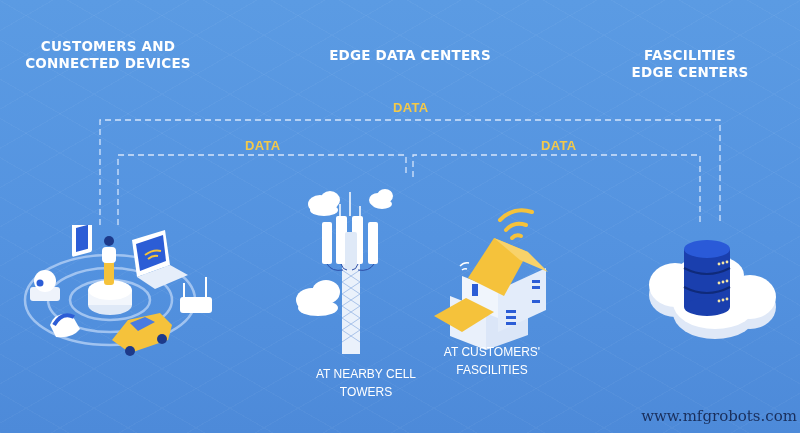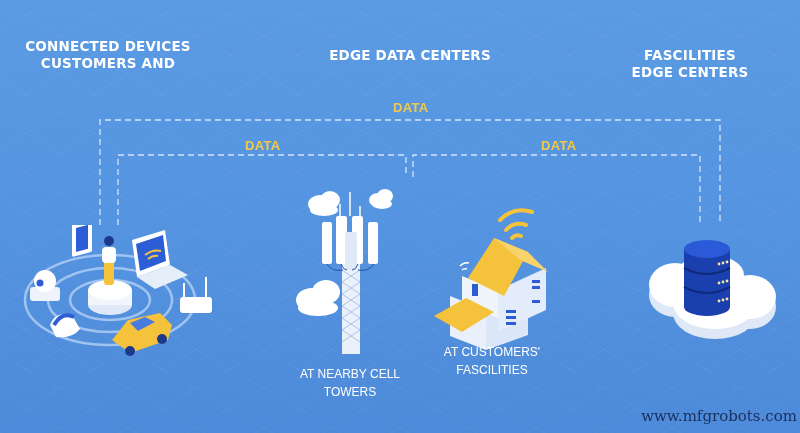--- a/index.html
+++ b/index.html
@@ -36,22 +36,22 @@
   }
   svg.lines { position:absolute; left:0; top:0; }
   .illus { position:absolute; }
 </style>
 </head>
 <body>
 
 <div class="grid"></div>
 
 <div class="heading" style="left:18px; top:38px; width:180px;">
+  <span>CUSTOMERS AND</span>
   <span>CONNECTED DEVICES</span>
-  <span>CUSTOMERS AND</span>
 </div>
 <div class="heading" style="left:310px; top:47px; width:200px;">
   <span>EDGE DATA CENTERS</span>
 </div>
 <div class="heading" style="left:600px; top:47px; width:180px;">
   <span>FASCILITIES</span>
   <span>EDGE CENTERS</span>
 </div>
 
 <svg class="lines" width="800" height="433">
@@ -212,21 +212,21 @@
       <circle cx="79" cy="48" r="1.4"></circle>
         <circle cx="83" cy="47" r="1.4"></circle>
         <circle cx="87" cy="46" r="1.4"></circle>
       <circle cx="79" cy="66" r="1.4"></circle>
         <circle cx="83" cy="65" r="1.4"></circle>
         <circle cx="87" cy="64" r="1.4"></circle>
     </g>
   </g>
 </svg>
 
-<div class="caption" style="left:290px; top:365px; width:120px;">
+<div class="caption" style="left:306px; top:365px; width:120px;">
   <span>AT NEARBY CELL</span>
   <span>TOWERS</span>
 </div>
 <div class="caption" style="left:432px; top:343px; width:120px;">
   <span>AT CUSTOMERS'</span>
   <span>FASCILITIES</span>
 </div>
 
 <div class="watermark">www.mfgrobots.com</div>
 

